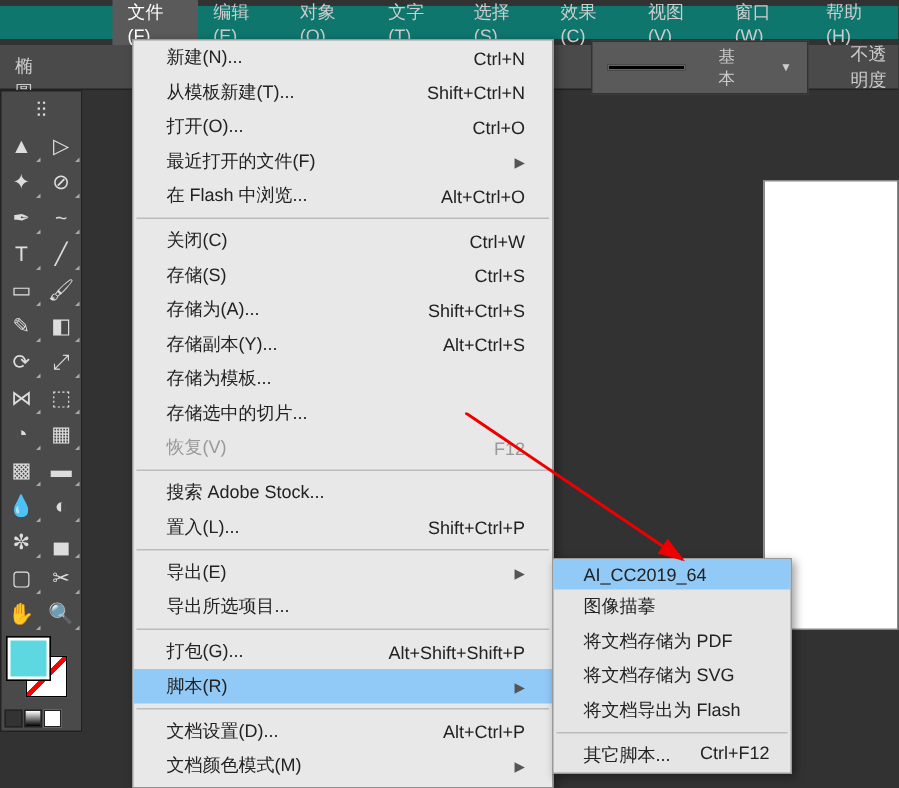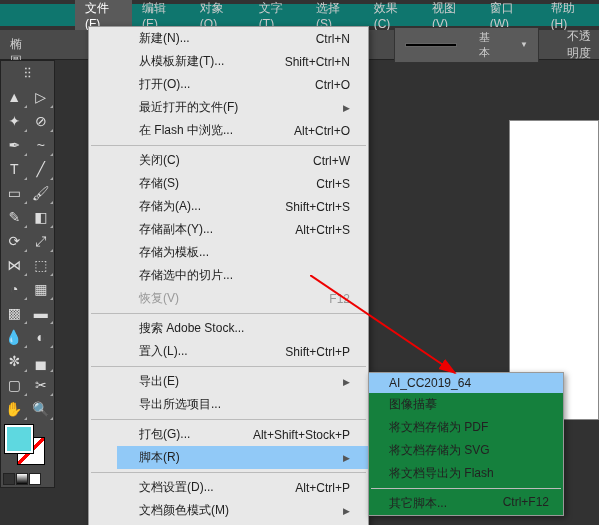--- a/index.html
+++ b/index.html
@@ -25,27 +25,27 @@
 .tool-cell .corner { position: absolute; bottom: 1px; right: 1px; width: 0; height: 0; border-left: 3px solid transparent; border-bottom: 3px solid #aaa; }
 .swatch-container { position: relative; height: 42px; margin: 4px; }
 .swatch-front { position: absolute; top: 0; left: 0; width: 28px; height: 28px; background: #5ed8e0; border: 2px solid #fff; outline: 1px solid #000; z-index: 2; }
 .swatch-back { position: absolute; top: 12px; left: 12px; width: 28px; height: 28px; background: #fff; border: 1px solid #000; }
 .swatch-back::after { content: ''; position: absolute; top: 0; left: 0; right: 0; bottom: 0; background: linear-gradient(135deg, transparent 45%, red 45%, red 55%, transparent 55%); }
 
 .mini-swatches { display: flex; gap: 1px; padding: 2px; }
 .mini-sw { width: 12px; height: 12px; border: 1px solid #222; }
 
 .dropdown { position: absolute; top: 26px; left: 88px; width: 281px; background: #e8e8e8; border: 1px solid #999; box-shadow: 2px 2px 6px rgba(0,0,0,0.4); z-index: 100; }
-.dd-item { display: flex; justify-content: space-between; align-items: center; padding: 3px 18px 3px 22px; font-size: 12px; color: #222; cursor: pointer; min-height: 20px; margin-left: 28px; }
+.dd-item { display: flex; justify-content: space-between; align-items: center; padding: 3px 18px 3px 22px; font-size: 12px; color: #222; cursor: pointer; min-height: 20px; }
 .dd-item.disabled { color: #999; }
 .dd-item.highlighted { background: #91c9f7; gap: 20px; }
 .dd-item .arrow { font-size: 9px; color: #555; }
 .dd-sep { height: 1px; background: #bbb; margin: 3px 2px; }
 
-.submenu { position: absolute; top: 372px; left: 368px; width: 196px; background: #15803d; border: 1px solid #999; box-shadow: 2px 2px 6px rgba(0,0,0,0.4); z-index: 101; }
+.submenu { position: absolute; top: 372px; left: 368px; width: 160px; background: #e5e5e5; border: 1px solid #999; box-shadow: 2px 2px 6px rgba(0,0,0,0.4); z-index: 101; }
 .sub-item { display: flex; justify-content: space-between; padding: 3px 14px 3px 20px; font-size: 12px; color: #222; cursor: pointer; min-height: 20px; }
 .sub-item.highlighted { background: #91c9f7; }
 
 .canvas { position: absolute; top: 120px; right: 0; width: 90px; height: 300px; background: #fff; border: 1px solid #888; z-index: 1; }
 
 .watermark { position: absolute; top: 245px; left: 235px; color: rgba(190,190,190,0.5); font-size: 38px; font-weight: bold; z-index: 50; pointer-events: none; letter-spacing: 2px; }
 .watermark2 { position: absolute; top: 283px; left: 225px; color: rgba(190,190,190,0.4); font-size: 18px; z-index: 50; pointer-events: none; }
 .watermark-icon { position: absolute; top: 230px; left: 195px; width: 55px; height: 55px; background: rgba(190,190,190,0.25); border-radius: 12px; z-index: 49; }
 
 .red-arrow { position: absolute; top: 275px; left: 310px; z-index: 150; pointer-events: none; }
@@ -212,21 +212,21 @@
     <div class="dd-item">
       <span>导出(E)</span>
       <span class="arrow">▶</span>
     </div>
     <div class="dd-item">
       <span>导出所选项目...</span>
     </div>
     <div class="dd-sep"></div>
     <div class="dd-item">
       <span>打包(G)...</span>
-      <span>Alt+Shift+Stock+P</span>
+      <span>Alt+Shift+Shift+P</span>
     </div>
     <div class="dd-item highlighted">
       <span>脚本(R)</span>
       <span class="arrow">▶</span>
     </div>
     <div class="dd-sep"></div>
     <div class="dd-item">
       <span>文档设置(D)...</span>
       <span>Alt+Ctrl+P</span>
     </div>

